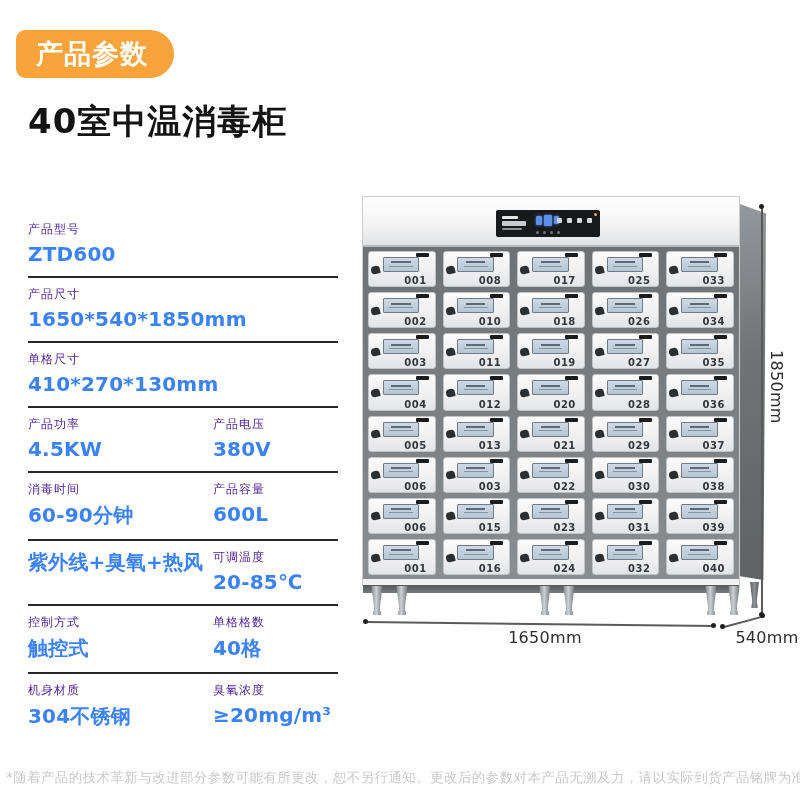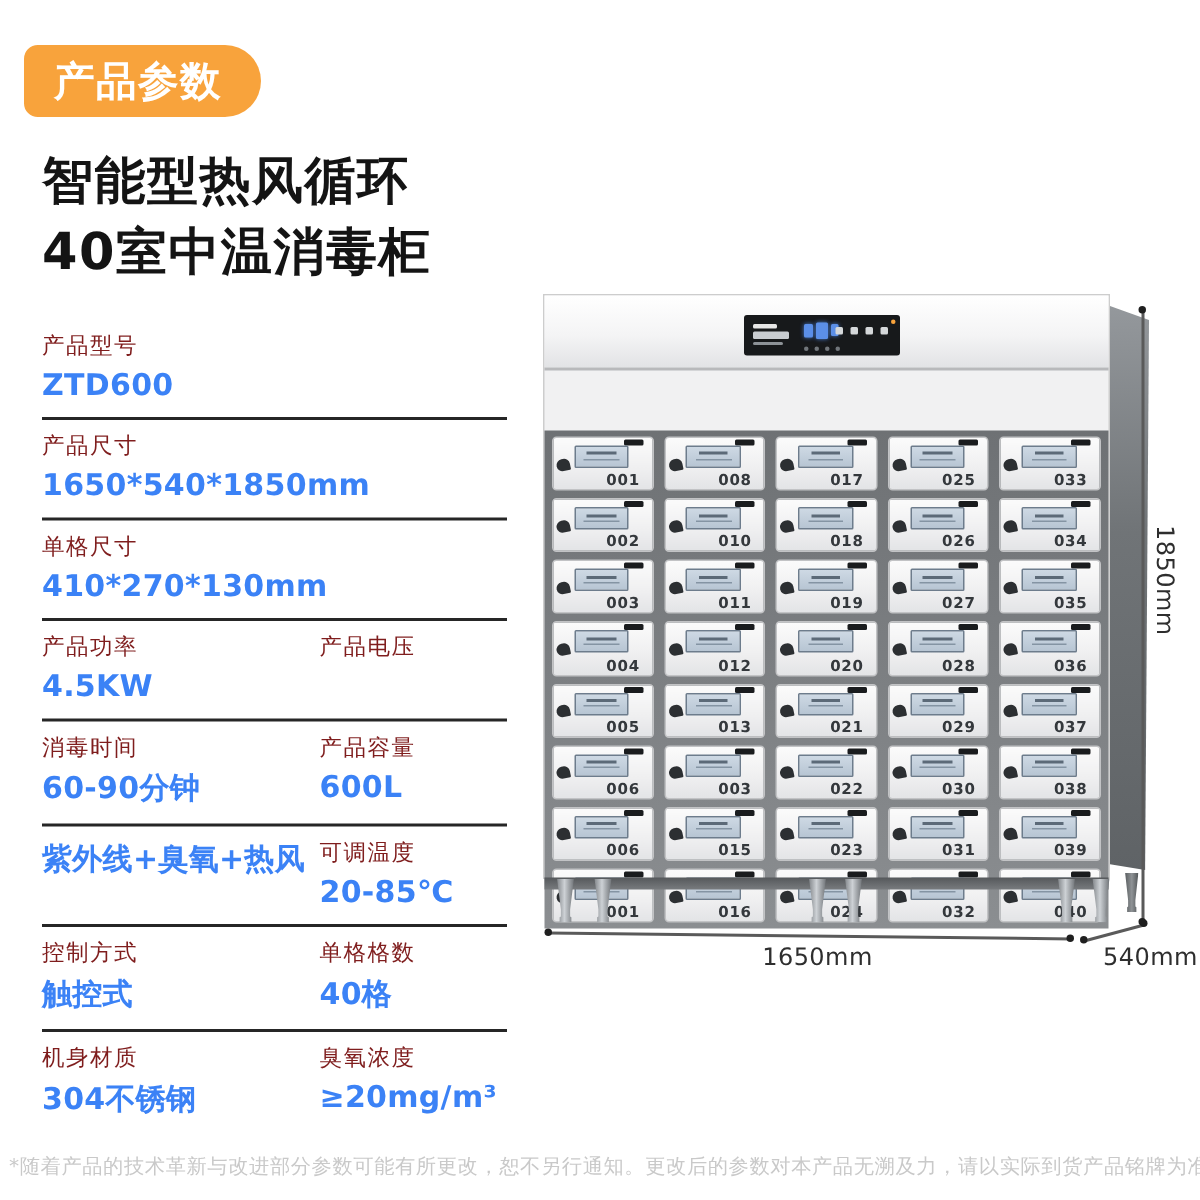--- a/index.html
+++ b/index.html
@@ -17,21 +17,21 @@
   .title { position:absolute; left:28px; top:98px; font-size:34px; font-weight:800;
     color:#141414; line-height:1.38; letter-spacing:1px; }
 
   
   .specs { position:absolute; left:28px; top:213px; width:310px; }
   .spec-row { padding:8px 0 10px; border-bottom:2px solid #262626; display:flex; }
   .spec-row:last-child { border-bottom:none; }
   .spec-cell { width:100%; }
   .spec-row.two-col .spec-cell:first-child { width:185px; flex:none; }
   .spec-row.two-col .spec-cell:last-child { flex:1; }
-  .spec-label { font-size:15px; color:#7f1d1d; letter-spacing:1px; margin-bottom:4px; white-space:nowrap; }
+  .spec-label { font-size:12px; color:#4c1d95; letter-spacing:1px; margin-bottom:4px; white-space:nowrap; }
   .spec-value { font-size:20px; font-weight:700; color:#3b82f6; white-space:nowrap; letter-spacing:0.2px; }
 
   
   .figure { position:absolute; left:350px; top:188px; width:450px; height:490px; }
 
   .front { position:absolute; left:12px; top:8px; width:378px; height:390px;
     border:1px solid #cdcdcd; background:#f1f1f2; }
   .topband { position:absolute; left:0; top:0; width:100%; height:50px;
     background:linear-gradient(180deg,#ffffff 0%,#f4f4f5 55%,#e2e3e5 100%);
     border-bottom:2px solid #b8b9bb; }
@@ -48,21 +48,21 @@
   .panel-display i:nth-child(3){ height:8px; width:5px;}
   .panel-btns { position:absolute; left:40px; bottom:3px; display:flex; gap:4px;}
   .panel-btns i { width:3px; height:3px; border-radius:50%; background:#71767b; display:block;}
   .panel-icons { position:absolute; right:8px; top:8px; display:flex; gap:5px;}
   .panel-icons i { width:5px; height:5px; background:#d5d8da; display:block; border-radius:1px;}
   .panel-led { position:absolute; right:3px; top:3px; width:3px; height:3px; border-radius:50%; background:#F8A33C;}
 
   .doors { position:absolute; left:0; top:50px; width:100%; height:332px;
     background:linear-gradient(180deg,#6e7174,#8b8e91);
     display:grid; grid-template-columns:repeat(5,1fr); grid-template-rows:repeat(8,1fr);
-    grid-auto-flow:column; column-gap:7px; row-gap:5px; padding:4px 5px;margin-top:40px; }
+    grid-auto-flow:column; column-gap:7px; row-gap:5px; padding:4px 5px; }
   .door { position:relative; background:linear-gradient(180deg,#fbfbfb 0%,#efeff0 60%,#e3e4e6 100%);
     border-radius:3px; border:1px solid #c2c3c5; }
   .door-latch { position:absolute; top:1px; right:6px; width:13px; height:4px; background:#1a1c1e; border-radius:1px;}
   .door-handle { position:absolute; left:2px; top:40%; width:9px; height:8px; background:#2c2f32;
     border-radius:6px 6px 1px 6px; transform:rotate(-12deg);}
   .door-window { position:absolute; left:21%; top:15%; width:56%; height:44%;
     background:linear-gradient(180deg,#ced9e4,#b7c5d3); border:1px solid #6d7c8c; border-radius:1px;}
   .door-window::before { content:""; position:absolute; left:22%; top:26%; width:56%; height:2px; background:#5c6a78;}
   .door-window::after { content:""; position:absolute; left:16%; top:58%; width:68%; height:1px; background:#8494a3;}
   .door-number { position:absolute; right:8px; bottom:0px; font-size:10px; font-weight:600; color:#34383c; letter-spacing:0.5px;}
@@ -89,21 +89,20 @@
     color:#c9c9c9; letter-spacing:0.4px; white-space:nowrap; }
 </style>
 </head>
 <body>
 
 <div class="page">
 
   <div class="badge" style="background: rgb(248, 163, 60);">产品参数</div>
 
   <div class="title">
-    <div>智能型热风循环</div>
     <div>40室中温消毒柜</div>
   </div>
 
   <div class="specs" id="spec-table">
       <div class="spec-row">
         <div class="spec-cell">
           <div class="spec-label">产品型号</div>
           <div class="spec-value">ZTD600</div>
         </div>
       </div>
@@ -119,20 +118,21 @@
           <div class="spec-value">410*270*130mm</div>
         </div>
       </div>
       <div class="spec-row two-col">
         <div class="spec-cell">
           <div class="spec-label">产品功率</div>
           <div class="spec-value">4.5KW</div>
         </div>
         <div class="spec-cell">
           <div class="spec-label">产品电压</div>
+          <div class="spec-value">380V</div>
         </div>
       </div>
       <div class="spec-row two-col">
         <div class="spec-cell">
           <div class="spec-label">消毒时间</div>
           <div class="spec-value">60-90分钟</div>
         </div>
         <div class="spec-cell">
           <div class="spec-label">产品容量</div>
           <div class="spec-value">600L</div>

